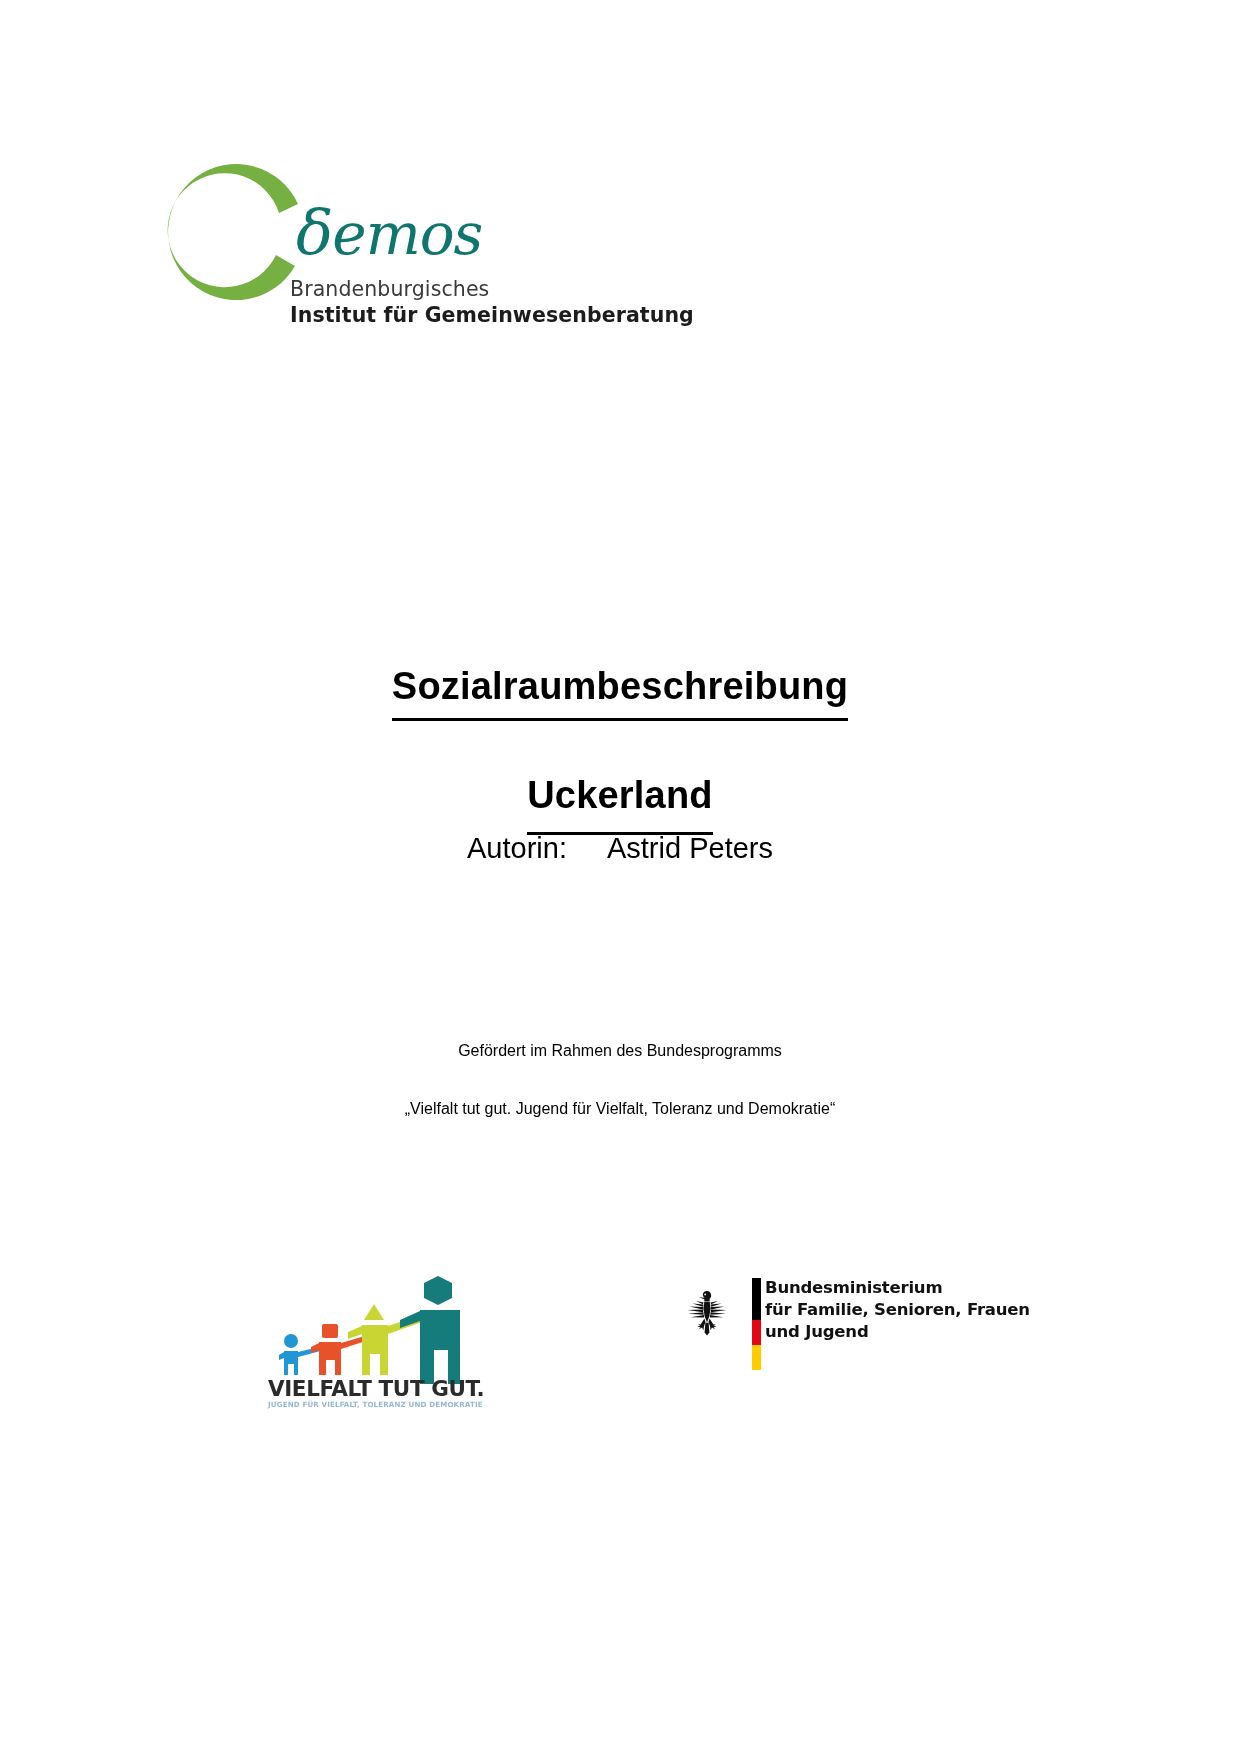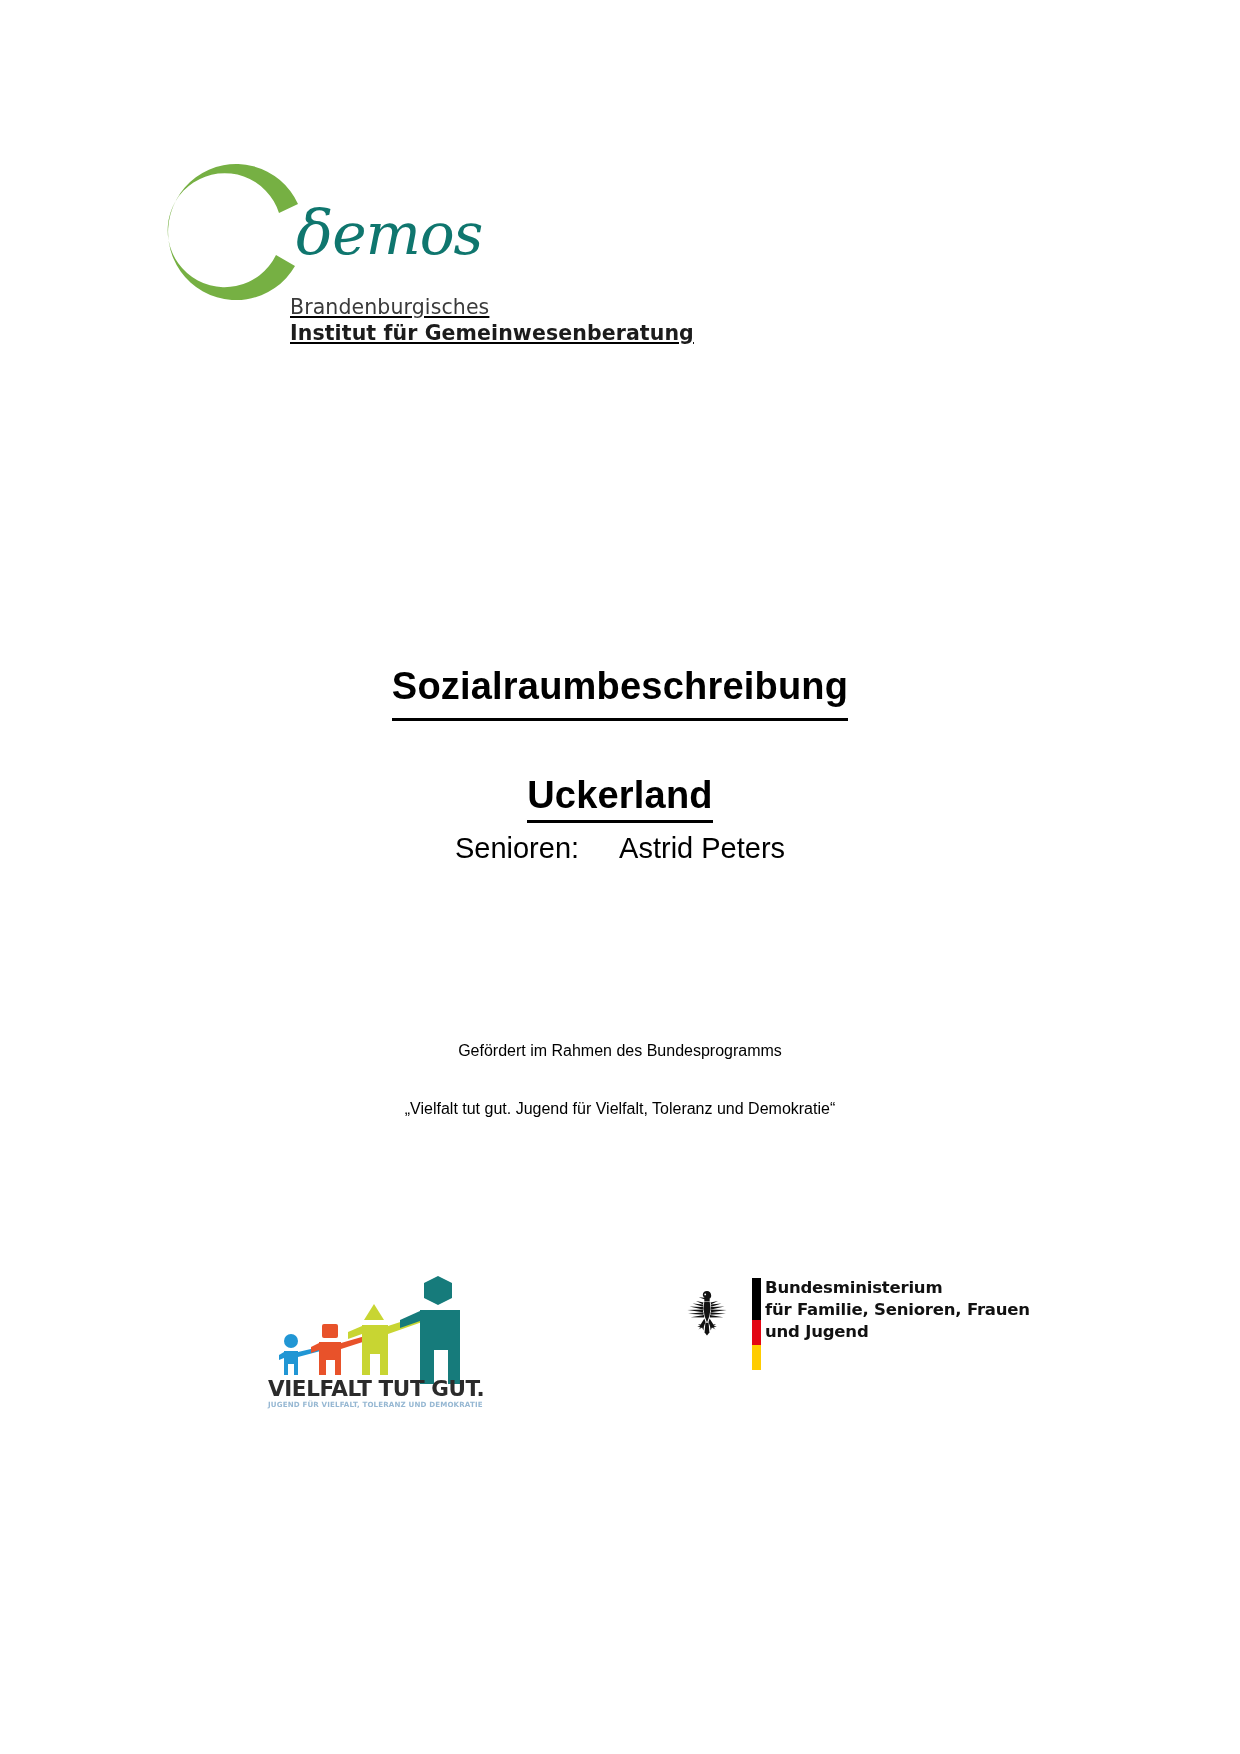--- a/index.html
+++ b/index.html
@@ -48,24 +48,23 @@
     color: #0f766e;
     white-space: nowrap;
     line-height: 1;
   }
   .logo-word .delta {
     font-size: 62px;
   }
   .logo-sub {
     position: absolute;
     left: 142px;
-    top: 144px;
+    top: 126px;
     line-height: 1.28;
     white-space: nowrap;
-    text-decoration: underline;
   }
   .logo-sub .l1 {
     display: block;
     font-family: "DejaVu Sans", sans-serif;
     font-size: 20.5px;
     font-weight: 400;
     color: #3a3a3a;
     letter-spacing: 0.1px;
   }
   .logo-sub .l2 {
@@ -97,21 +96,21 @@
     left: 0;
     right: 0;
     top: 742px;
     text-align: center;
     font-size: 38px;
     font-weight: bold;
     letter-spacing: 0.2px;
   }
   .doc-subtitle span {
     border-bottom: 3px solid #000;
-    padding-bottom: 4px;
+    padding-bottom: 16px;
   }
   .author-line {
     position: absolute;
     left: 0;
     right: 0;
     top: 832px;
     text-align: center;
     font-size: 29px;
     font-weight: 400;
   }
@@ -254,21 +253,21 @@
       <span class="l1">Brandenburgisches</span>
       <span class="l2">Institut für Gemeinwesenberatung</span>
     </div>
   </div>
 
   <h1 class="doc-title"><span>Sozialraumbeschreibung</span></h1>
 
   <h2 class="doc-subtitle"><span>Uckerland</span></h2>
 
   <div class="author-line">
-    <span class="author-label">Senioren:</span><span class="author-name">Astrid Peters</span>
+    <span class="author-label">Autorin:</span><span class="author-name">Astrid Peters</span>
   </div>
 
   <div class="funding">
     <p>Gefördert im Rahmen des Bundesprogramms</p>
     <p>„Vielfalt tut gut. Jugend für Vielfalt, Toleranz und Demokratie“</p>
   </div>
 
   <div class="logo-row">
 
     <div class="vtg">

